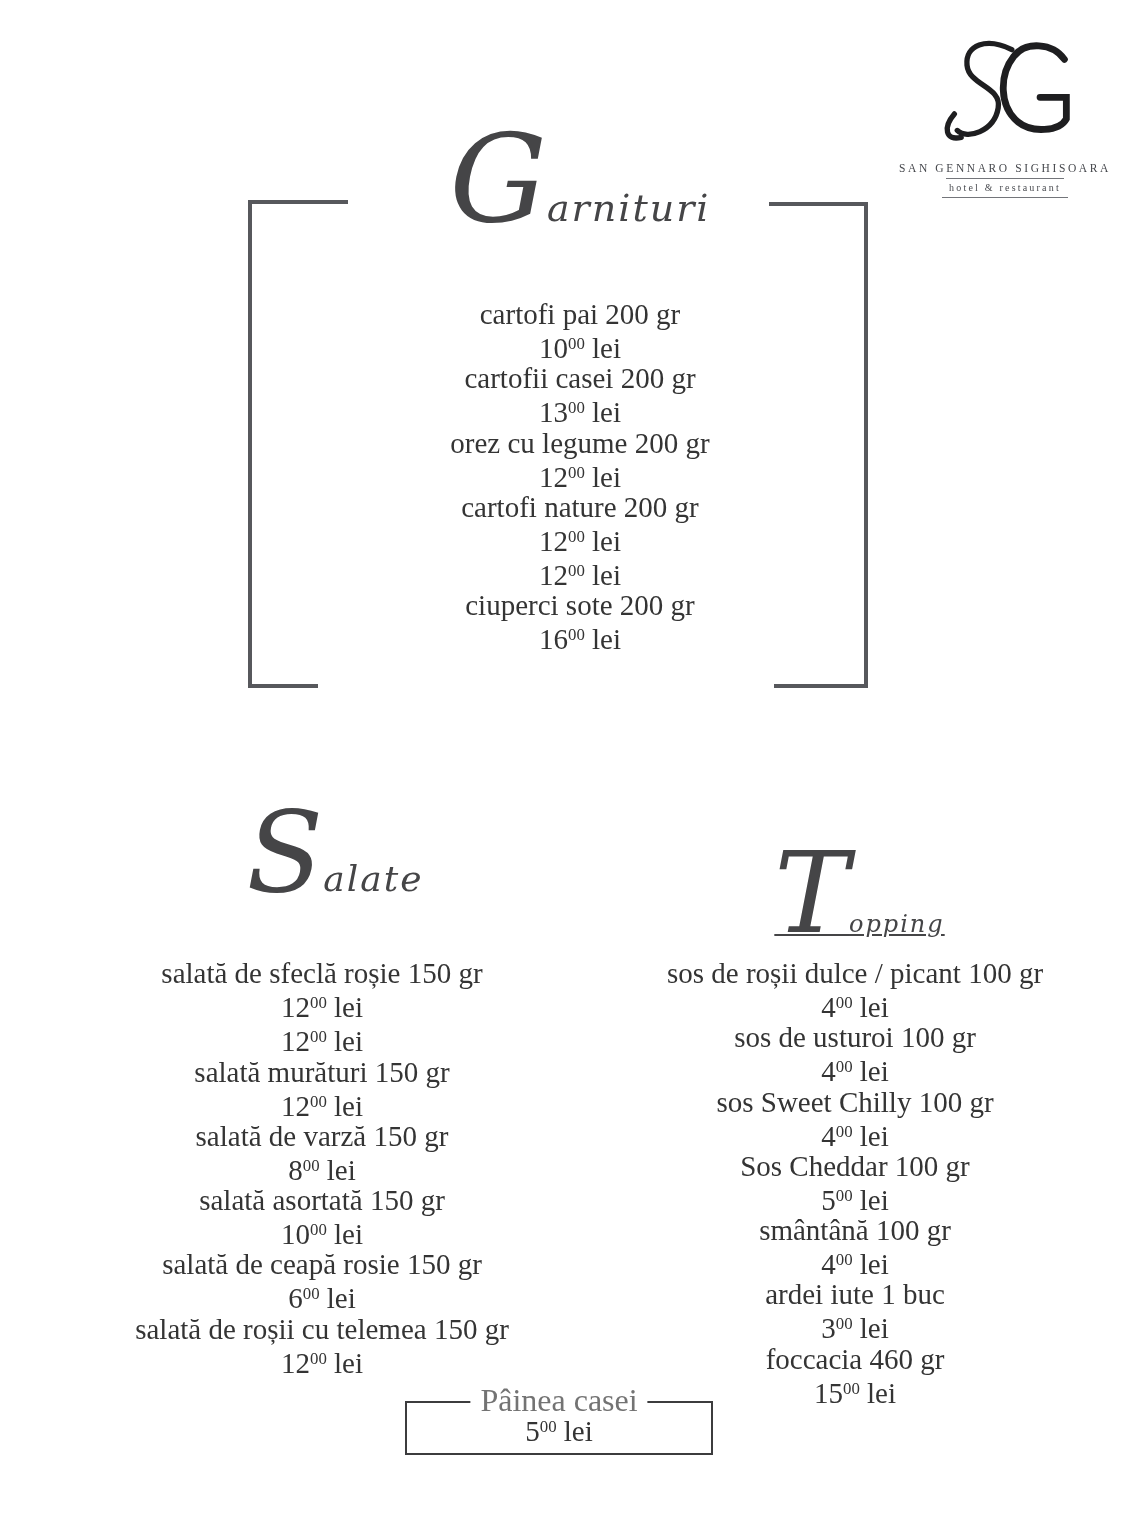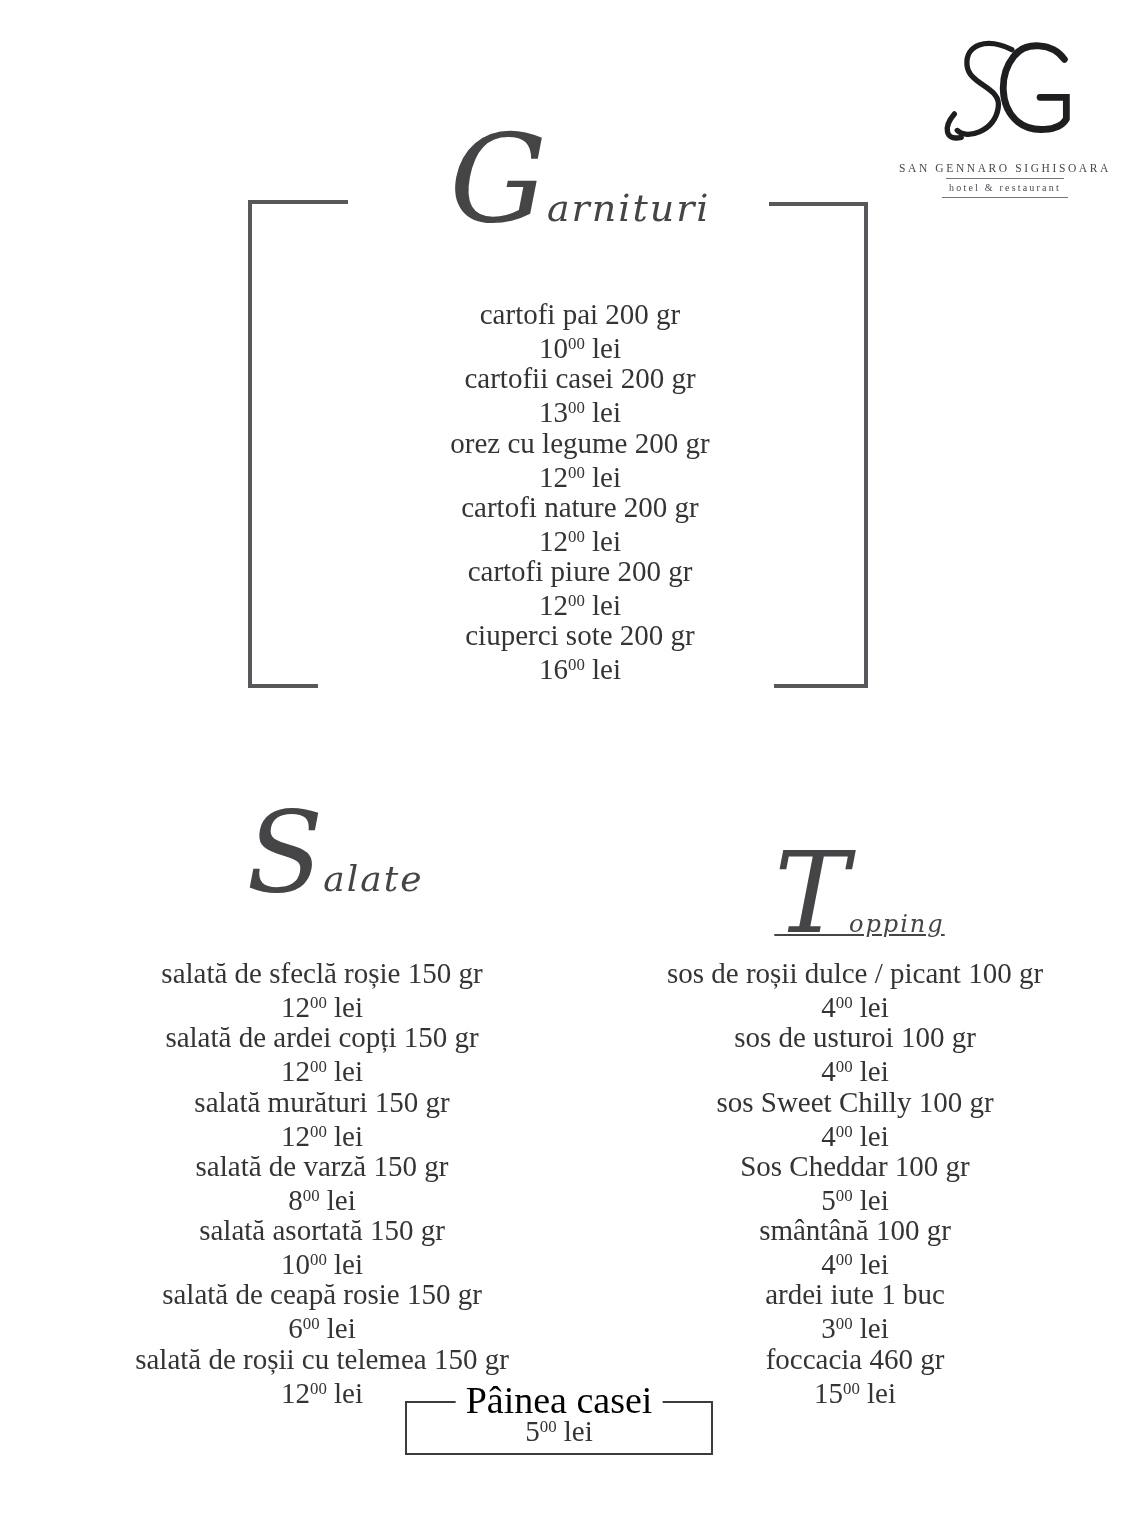--- a/index.html
+++ b/index.html
@@ -95,24 +95,24 @@
     width: 304px; height: 50px;
     border: 2px solid #3c3c3e;
     text-align: center;
   }
   .bread-legend {
     position: absolute;
     top: -20px; left: 50%;
     transform: translateX(-50%);
     background: #ffffff;
     padding: 0 10px;
-    font-size: 38px;
+    font-size: 32px;
     line-height: 34px;
     white-space: nowrap;
-    color: #000000;
+    color: #737373;
   }
   .bread-price {
     margin-top: 12px;
     font-size: 29px;
     color: #343434;
   }
   .bread-price sup { font-size: 0.58em; vertical-align: 0.55em; }
 </style>
 </head>
 <body>
@@ -158,41 +158,39 @@
         <div class="item-name">orez cu legume 200 gr</div>
         <div class="item-price"><span>12</span><sup>00</sup> <span>lei</span></div>
       </div>
 
       <div class="menu-item">
         <div class="item-name">cartofi nature 200 gr</div>
         <div class="item-price"><span>12</span><sup>00</sup> <span>lei</span></div>
       </div>
 
       <div class="menu-item">
-        <div class="item-name">cartofi piure 200 gr</div>
         <div class="item-price"><span>12</span><sup>00</sup> <span>lei</span></div>
       </div>
 
       <div class="menu-item">
         <div class="item-name">ciuperci sote 200 gr</div>
         <div class="item-price"><span>16</span><sup>00</sup> <span>lei</span></div>
       </div>
     </div>
 
   <div class="script-heading heading-salate">Salate</div>
 
   <div class="menu-list list-salate">
 
       <div class="menu-item">
         <div class="item-name">salată de sfeclă roșie 150 gr</div>
         <div class="item-price"><span>12</span><sup>00</sup> <span>lei</span></div>
       </div>
 
       <div class="menu-item">
-        <div class="item-name">salată de ardei copți 150 gr</div>
         <div class="item-price"><span>12</span><sup>00</sup> <span>lei</span></div>
       </div>
 
       <div class="menu-item">
         <div class="item-name">salată murături 150 gr</div>
         <div class="item-price"><span>12</span><sup>00</sup> <span>lei</span></div>
       </div>
 
       <div class="menu-item">
         <div class="item-name">salată de varză 150 gr</div>

